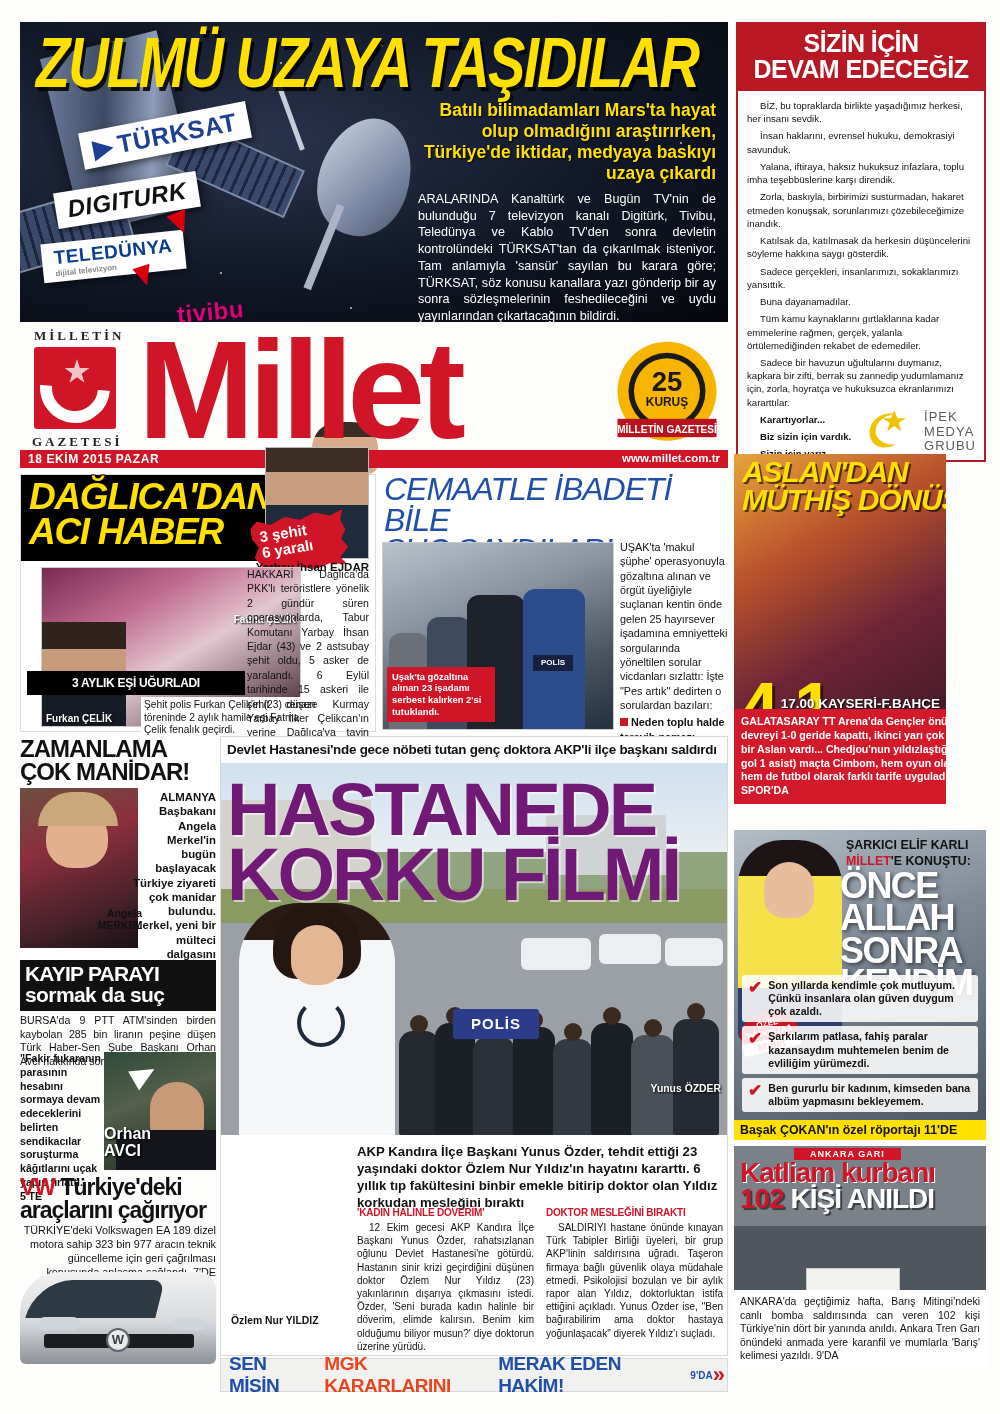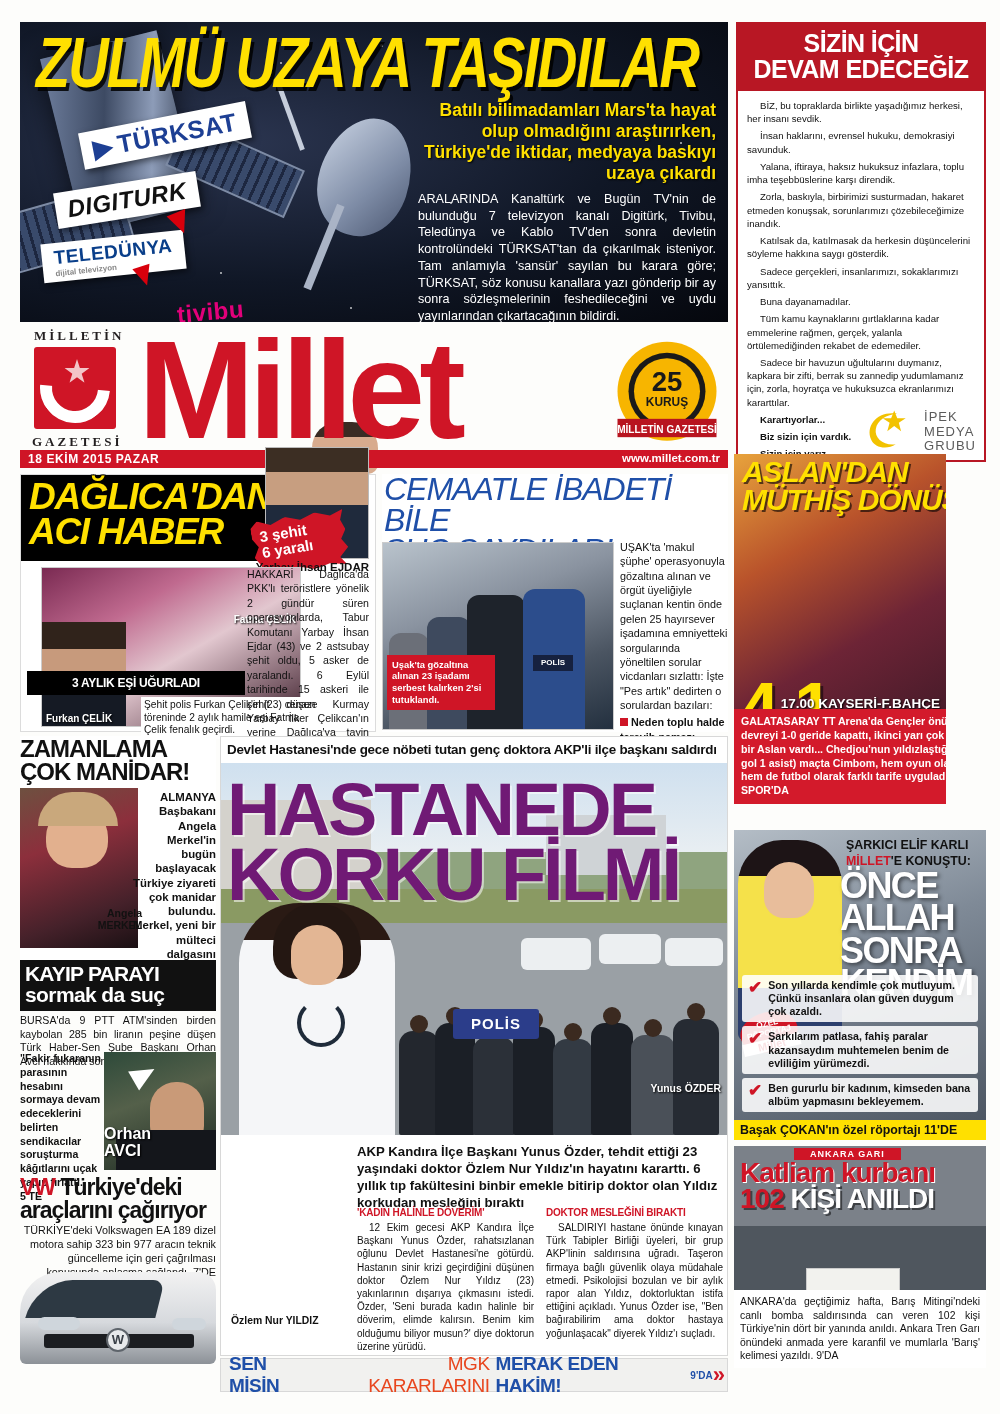--- a/index.html
+++ b/index.html
@@ -208,21 +208,21 @@
     position:absolute; left:2px; top:0px; font-size:32px; font-weight:400; color:#1f4fa8;
     line-height:.96; letter-spacing:-1px; font-style:italic;
   }
   .cm-photo {
     position:absolute; left:0px; top:68px; width:232px; height:188px;
     background:linear-gradient(160deg,#b9c3cc 0%, #8a93a0 35%, #4b5562 70%, #23303f 100%);
     overflow:hidden; border:1px solid #ccc;
   }
   .cm-photo .fig { position:absolute; bottom:0; border-radius:12px 12px 0 0; }
   .cm-cap {
-    position:absolute; left:4px; bottom:19px; width:108px; background:#cf1526; color:#fff;
+    position:absolute; left:4px; bottom:7px; width:108px; background:#cf1526; color:#fff;
     font-size:9.4px; font-weight:700; line-height:1.26; padding:4px 5px;
   }
   .cm-text {
     position:absolute; right:0px; top:66px; width:108px; font-size:10.8px; line-height:1.33; color:#111;
   }
   .cm-bullet { display:inline-block; width:8px; height:8px; background:#cf1526; margin-right:3px; }
 
   .aslan { position:absolute; left:734px; top:454px; width:212px; height:350px; background:#000; overflow:hidden; }
   .as-img {
     position:absolute; inset:0;
@@ -426,21 +426,21 @@
     position:absolute; left:0; bottom:0; width:252px; background:#fff; color:#111;
     font-size:10.4px; line-height:1.3; padding:5px 6px; text-align:justify;
   }
 
   
   .bottombar {
     position:absolute; left:220px; top:1358px; width:508px; height:34px; background:#f1f1ef;
     border:1px solid #d8d8d8; display:flex; align-items:center; padding:0 8px;
   }
   .bb-t1 { color:#1f4fa8; font-weight:900; font-size:19px; letter-spacing:-.5px; }
-  .bb-t2 { color:#e8461e; font-weight:400; font-size:19px; letter-spacing:-.5px; margin-left:6px;text-align:right; }
+  .bb-t2 { color:#e8461e; font-weight:700; font-size:19px; letter-spacing:-.5px; margin-left:6px; }
   .bb-t3 { color:#1f4fa8; font-weight:900; font-size:19px; letter-spacing:-.5px; margin-left:6px; }
   .bb-pg { color:#1f4fa8; font-weight:800; font-size:10px; margin-left:6px; }
   .bb-ch { margin-left:auto; color:#cf1526; font-weight:900; font-size:22px; letter-spacing:-6px; }
 </style>
 </head>
 <body>
 
 <div class="page">
 
   <div class="top-banner">

